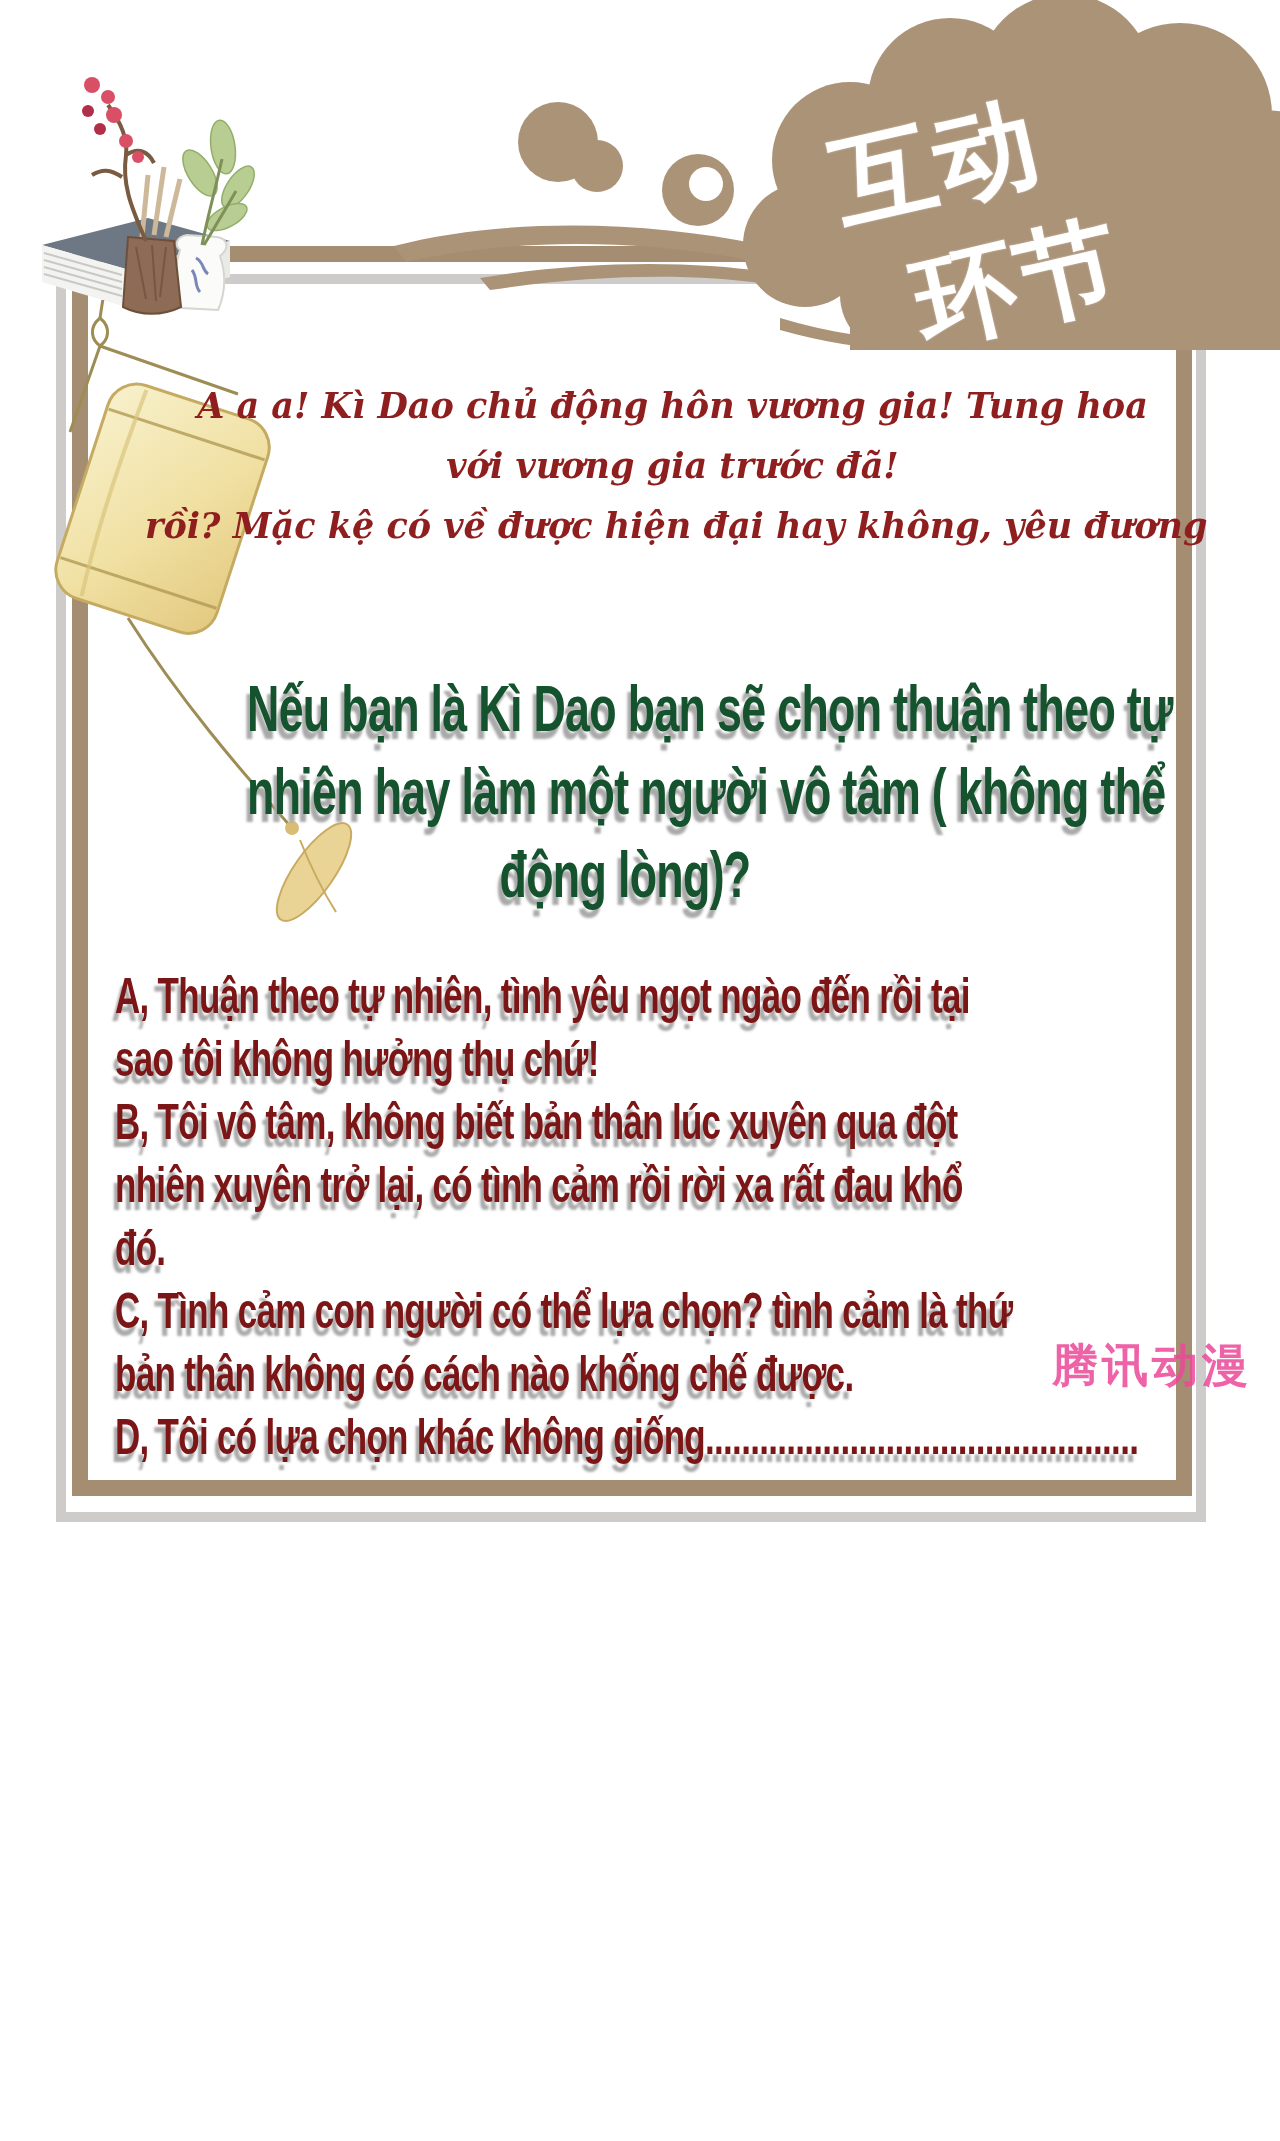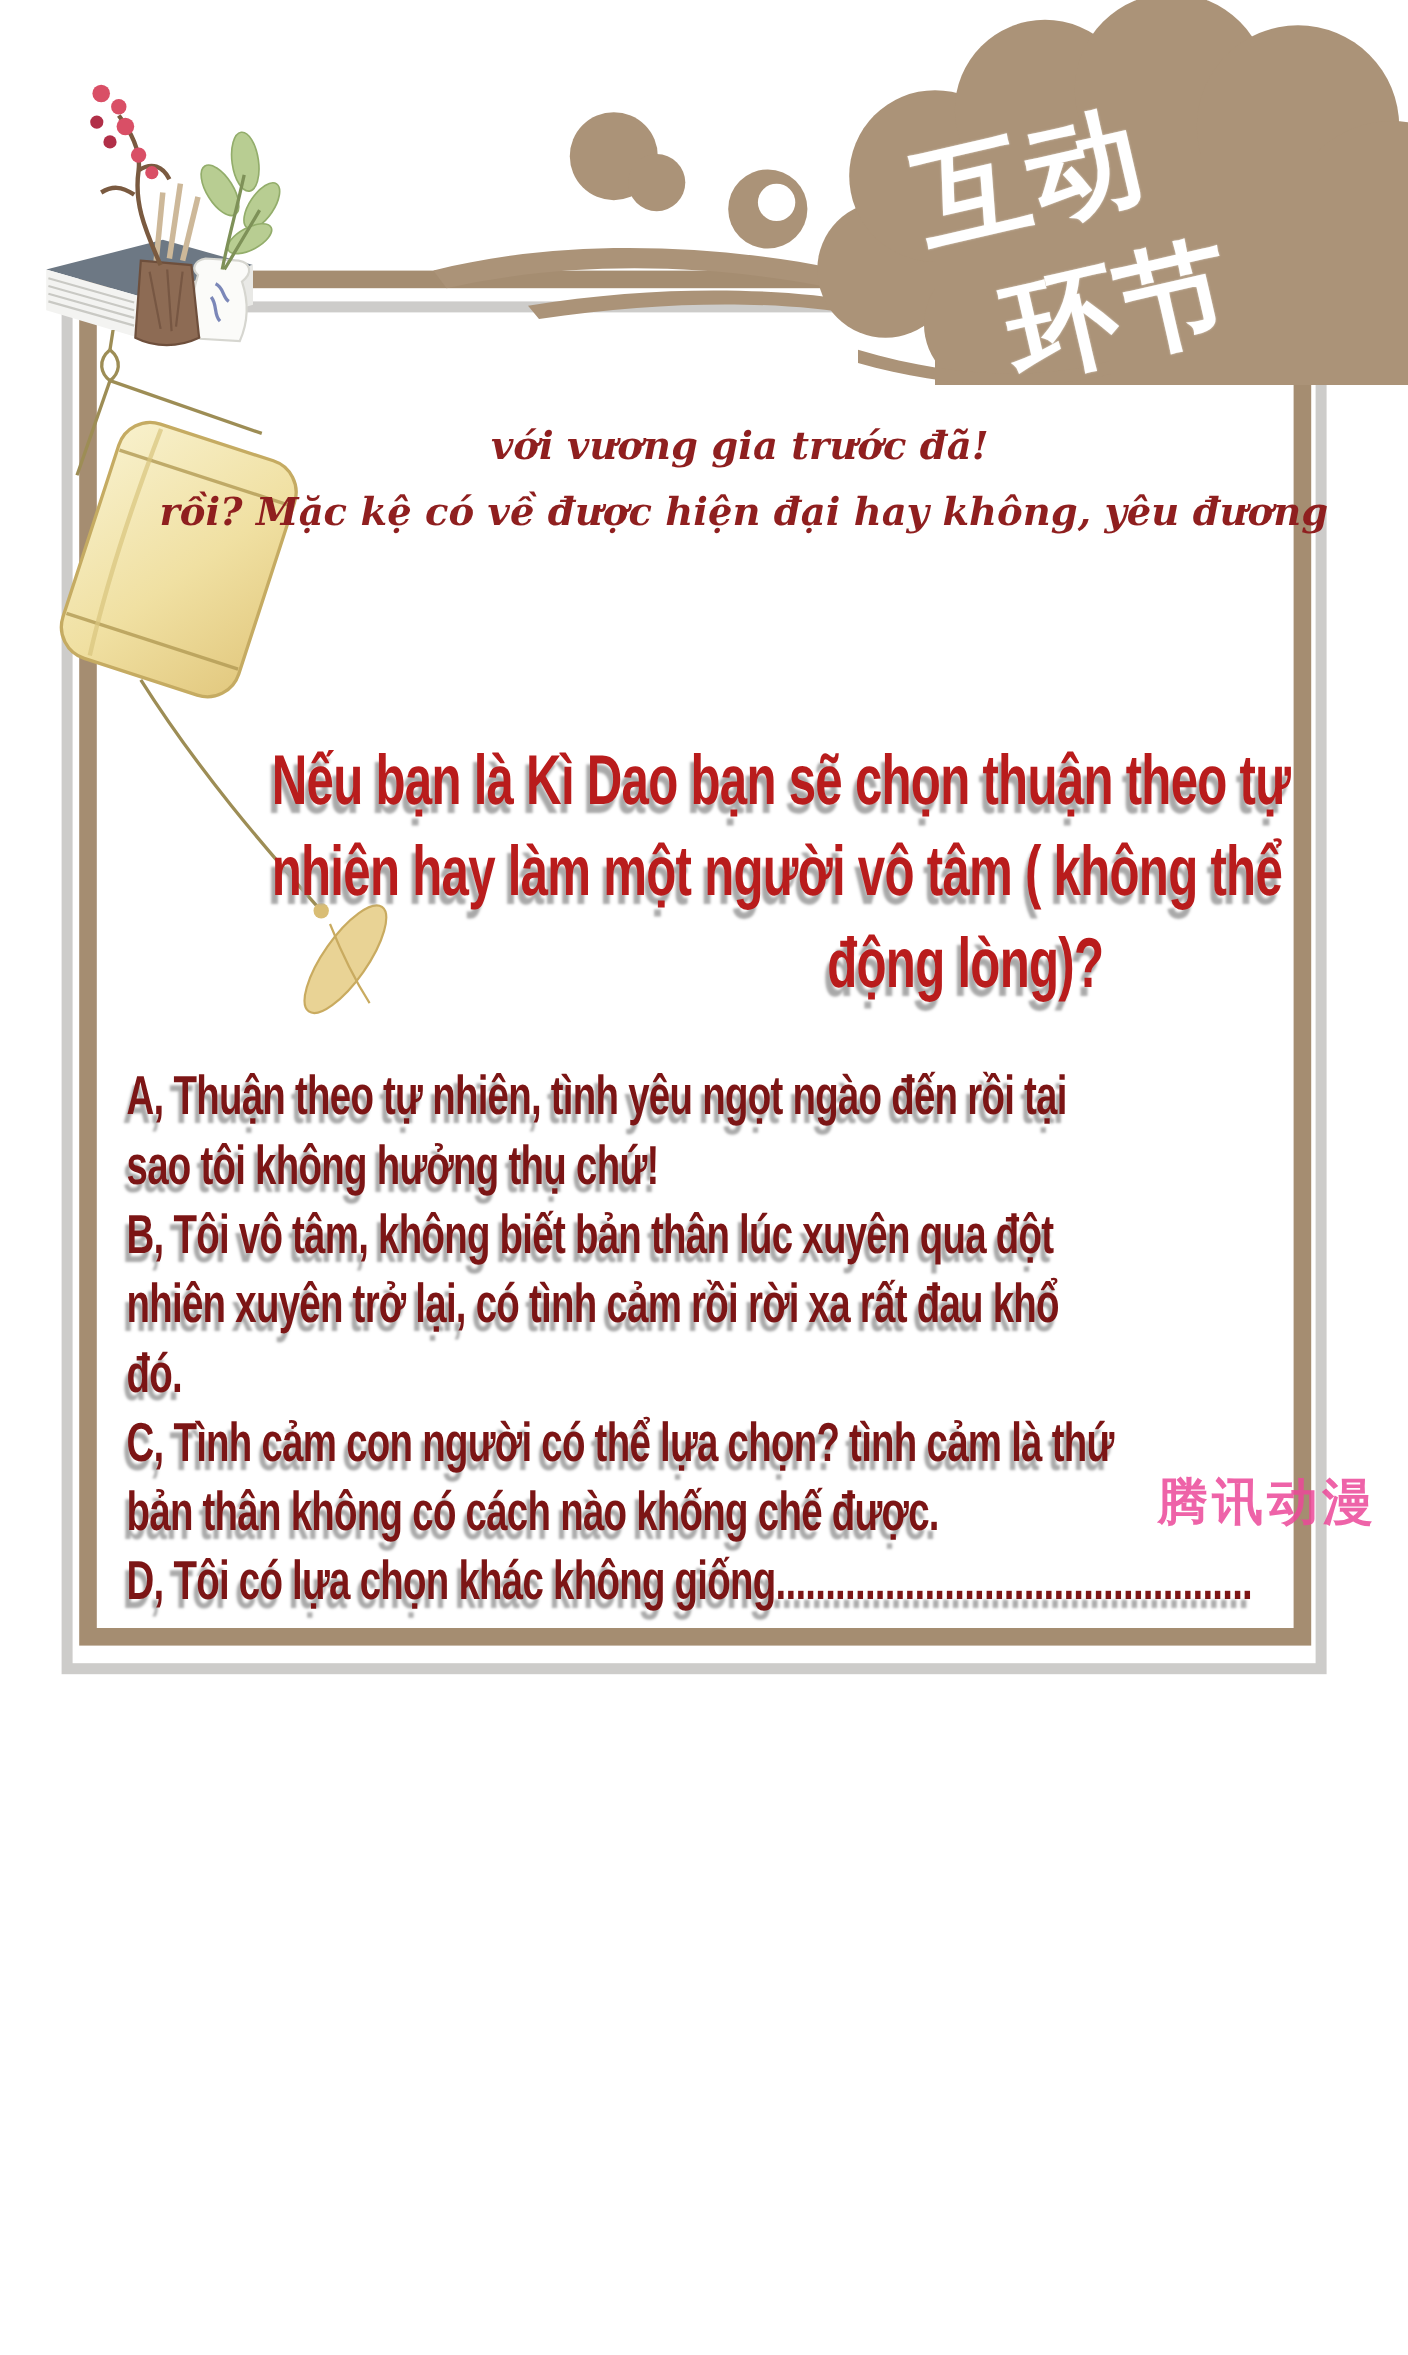--- a/index.html
+++ b/index.html
@@ -23,22 +23,22 @@
   
   .stilllife-svg{position:absolute;left:30px;top:55px;width:235px;height:265px;}
   .lantern-svg{position:absolute;left:40px;top:300px;width:340px;height:640px;}
 
   
   .intro{position:absolute;left:145px;top:376px;width:1055px;text-align:center;
          font-family:"DejaVu Serif", serif;font-style:italic;font-weight:bold;
          font-size:35px;line-height:60px;color:#8f1f1f;}
   .intro .ln{white-space:nowrap;}
 
-  .question{position:absolute;left:85px;top:668px;width:1080px;text-align:right;
-            font-weight:bold;font-size:64px;line-height:83px;color:#b91c1c;
+  .question{position:absolute;left:85px;top:668px;width:1080px;text-align:center;
+            font-weight:bold;font-size:64px;line-height:83px;color:#14532d;
             letter-spacing:-1px;}
   .question .ln{white-space:nowrap;transform:scaleX(0.70);transform-origin:50% 50%;
                 text-shadow:-5px 8px 3px #a9a9a9;}
 
   .options{position:absolute;left:115px;top:965px;width:1500px;
            font-weight:bold;font-size:50px;line-height:63px;color:#7c1515;
            letter-spacing:-1px;}
   .options .ln{white-space:nowrap;transform:scaleX(0.70);transform-origin:0 50%;
                text-shadow:-5px 8px 3px #a9a9a9;}
 
@@ -145,20 +145,21 @@
       <path d="M70,100 C66,180 66,250 72,316" stroke="#d9c47e" stroke-width="4" fill="none" opacity="0.7"></path>
     </g>
     <g>
       <circle cx="252" cy="528" r="7" fill="#d9bd74"></circle>
       <ellipse cx="274" cy="572" rx="20" ry="58" transform="rotate(35 274 572)" fill="#e9d395" stroke="#c9ab60" stroke-width="2"></ellipse>
       <path d="M260,540 C270,565 282,590 296,612" stroke="#c9ab60" stroke-width="2" fill="none"></path>
     </g>
   </svg>
 
   <div class="intro">
+    <div class="ln">A a a! Kì Dao chủ động hôn vương gia! Tung hoa</div>
     <div class="ln">với vương gia trước đã!</div>
     <div class="ln">rồi? Mặc kệ có về được hiện đại hay không, yêu đương</div>
   </div>
 
   <div class="question">
     <div class="ln">Nếu bạn là Kì Dao bạn sẽ chọn thuận theo tự</div>
     <div class="ln">nhiên hay làm một người vô tâm ( không thể</div>
     <div class="ln">động lòng)?</div>
   </div>
 

